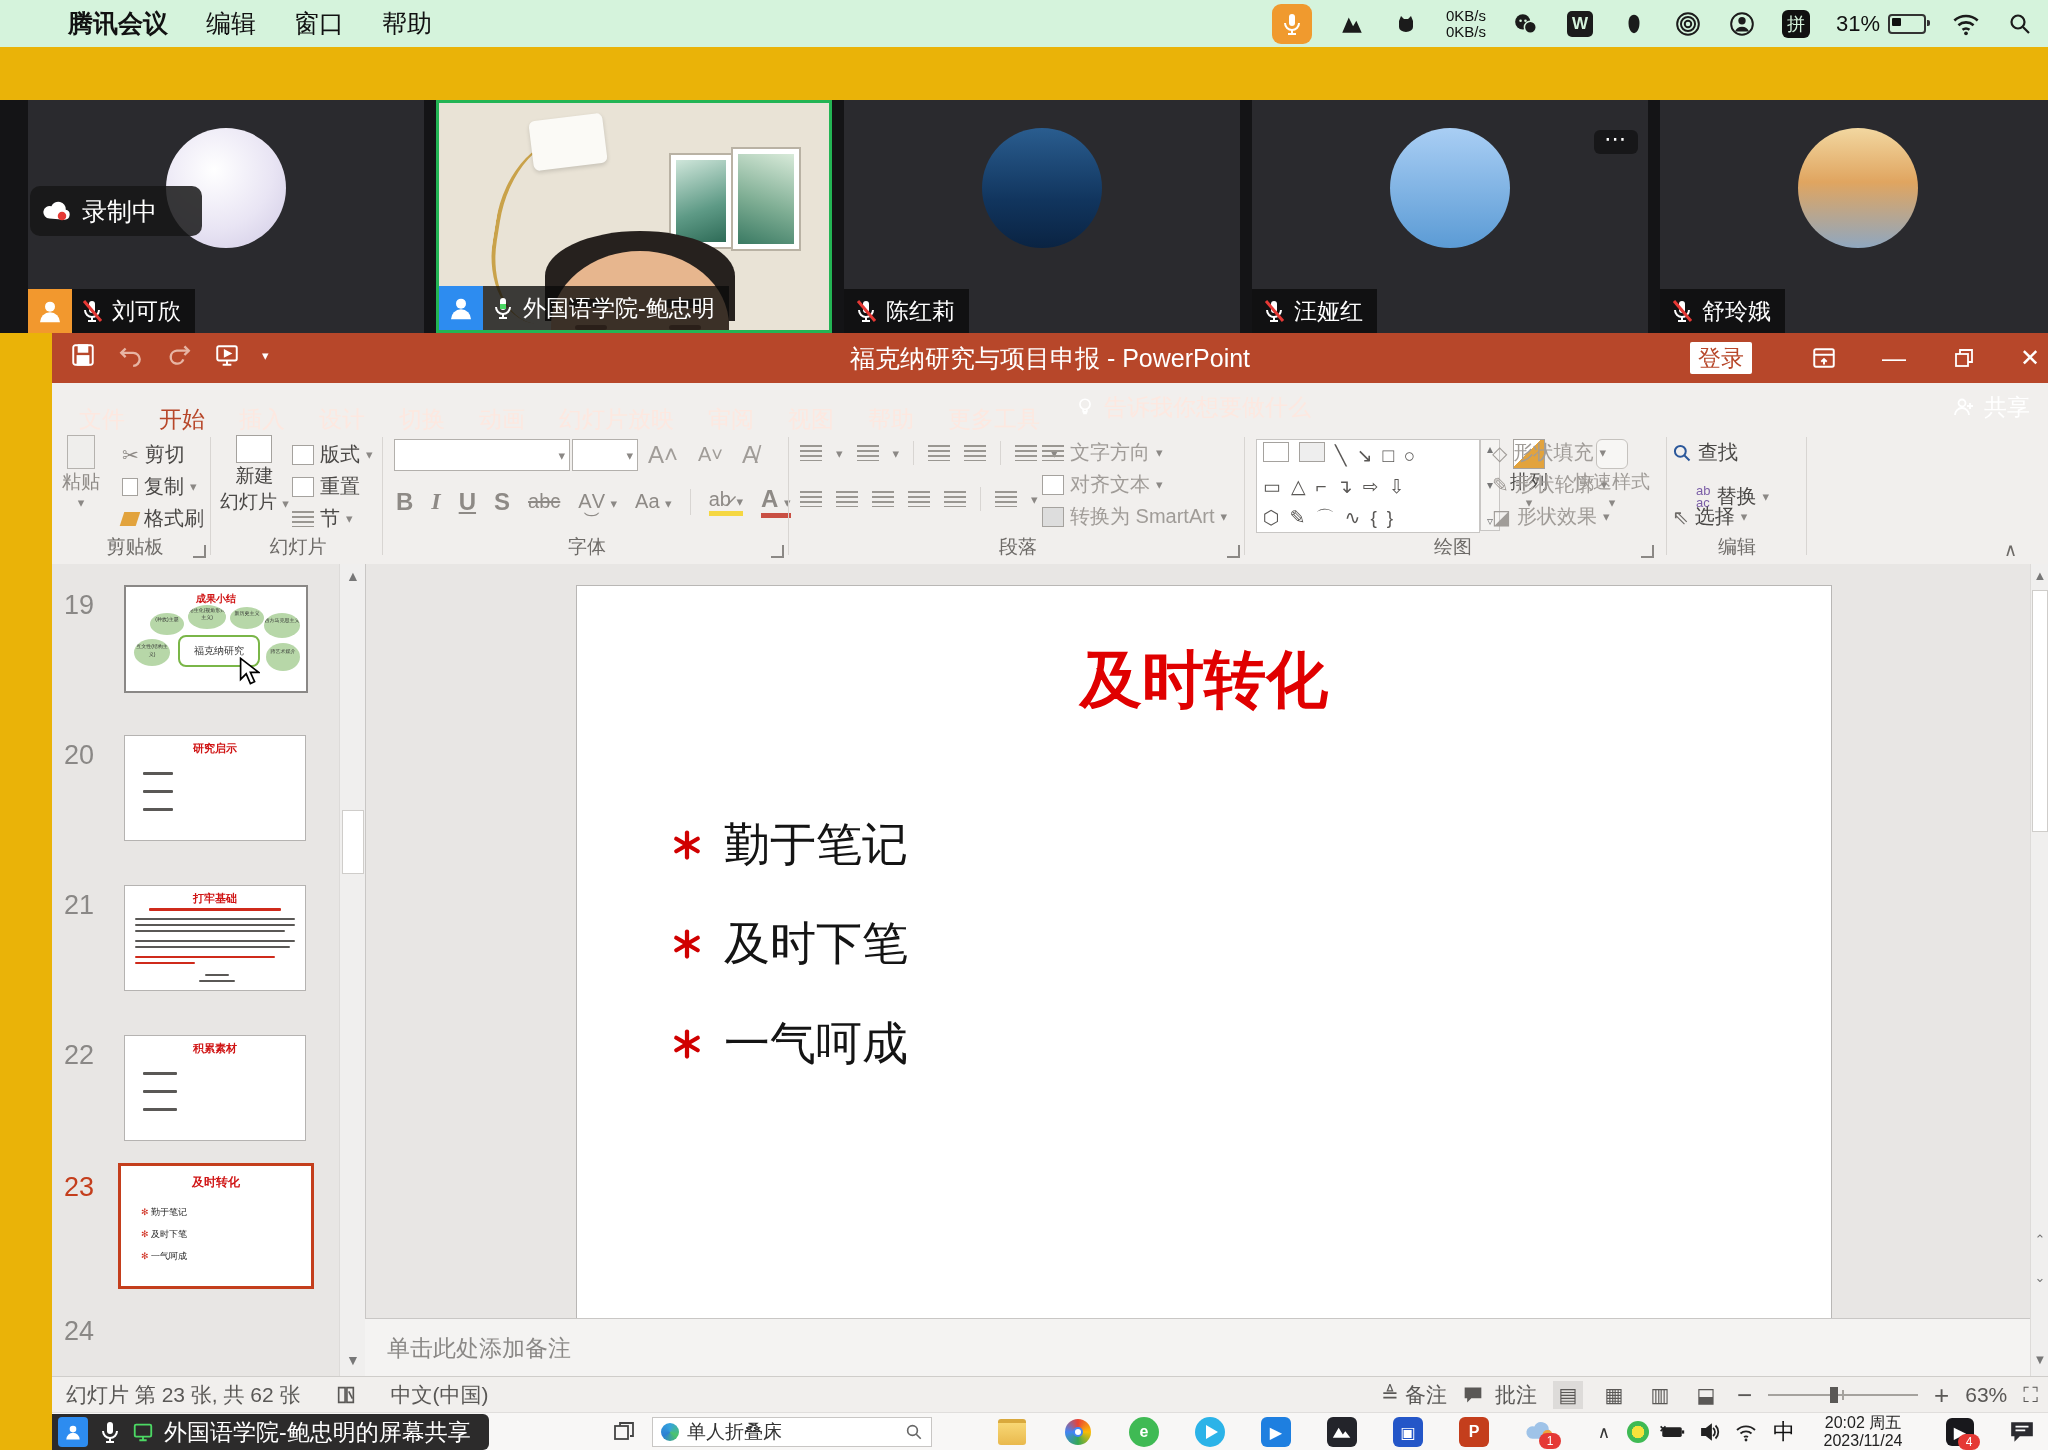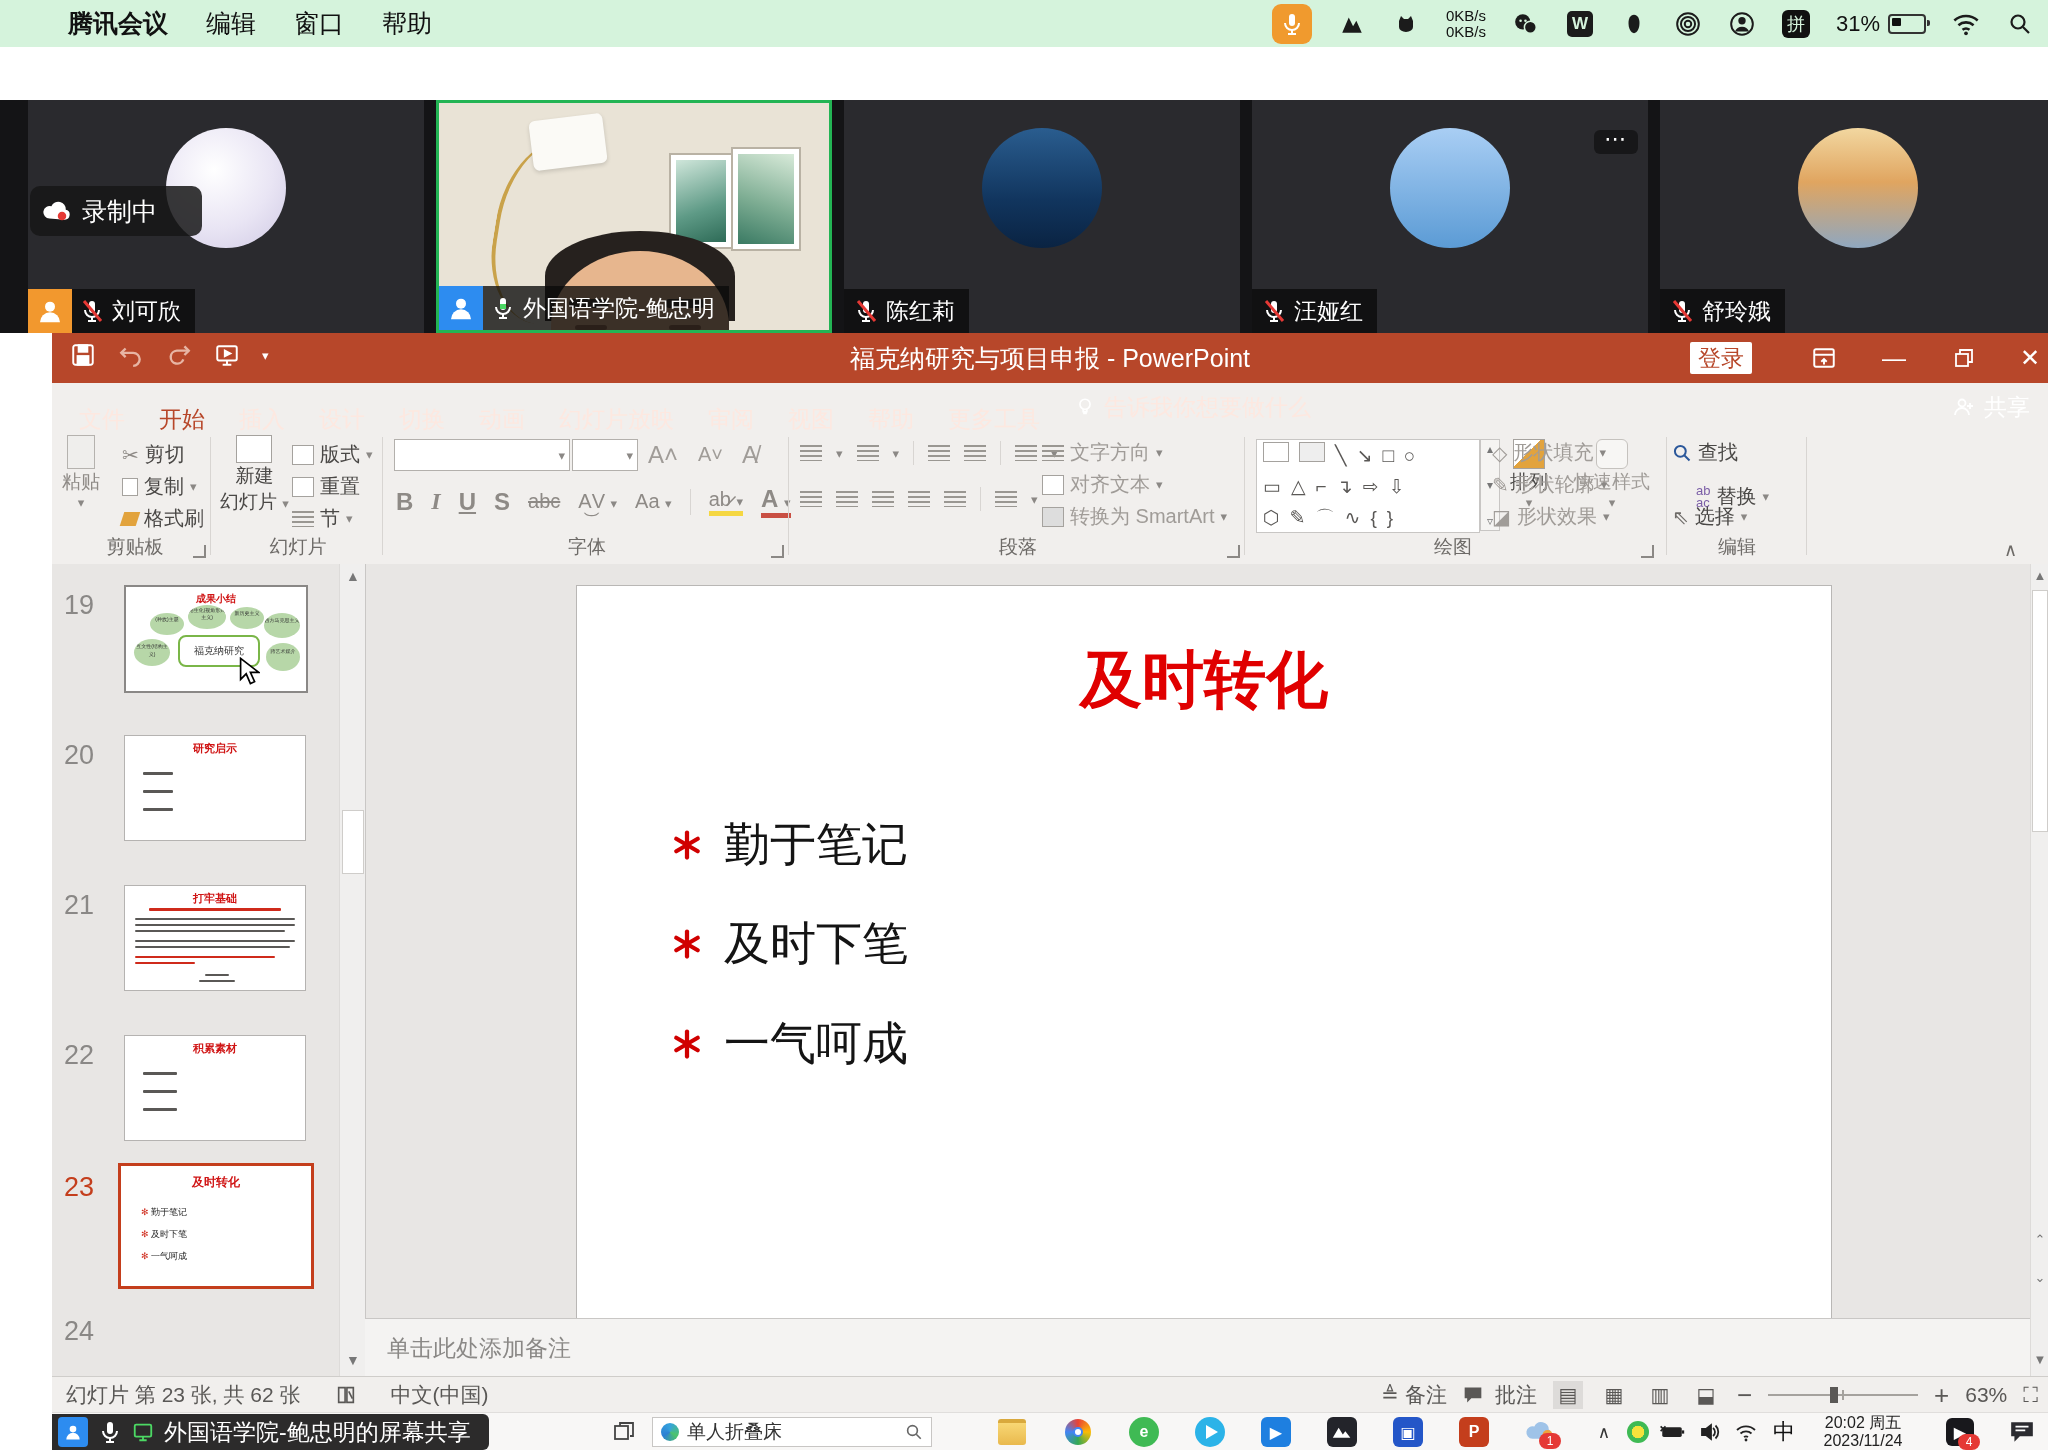--- a/index.html
+++ b/index.html
@@ -1,16 +1,16 @@
 <!DOCTYPE html>
 <html><head>
 <meta charset="utf-8">
 <style>
   html,body{margin:0;padding:0;background:#000;}
-  #root{position:relative;width:2048px;height:1450px;overflow:hidden;background:#ffffff;
+  #root{position:relative;width:2048px;height:1450px;overflow:hidden;background:#eab308;
         font-family:"Liberation Sans","DejaVu Sans",sans-serif;text-decoration:underline;}
   .abs{position:absolute;}
   .flex{display:flex;align-items:center;}
   
   .menubar{left:0;top:0;width:2048px;height:47px;background:#d5f3dc;color:#111;}
   .mb-left{left:30px;top:0;height:47px;gap:38px;font-size:25px;}
   .mb-app{font-weight:bold;}
   .mb-right{right:14px;top:0;height:47px;gap:26px;}
   .mic-btn{width:40px;height:40px;border-radius:9px;background:#f09a2e;display:flex;align-items:center;justify-content:center;}
   .mb-ic{width:28px;height:28px;display:flex;align-items:center;justify-content:center;}

